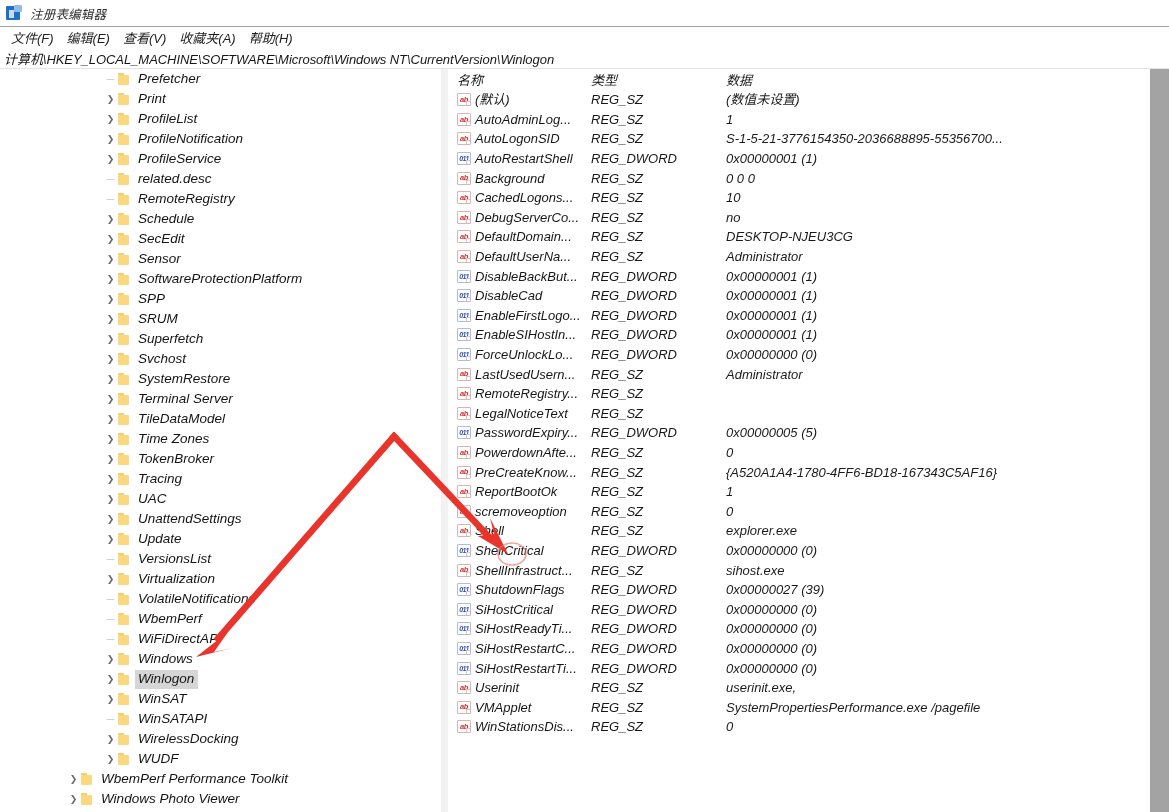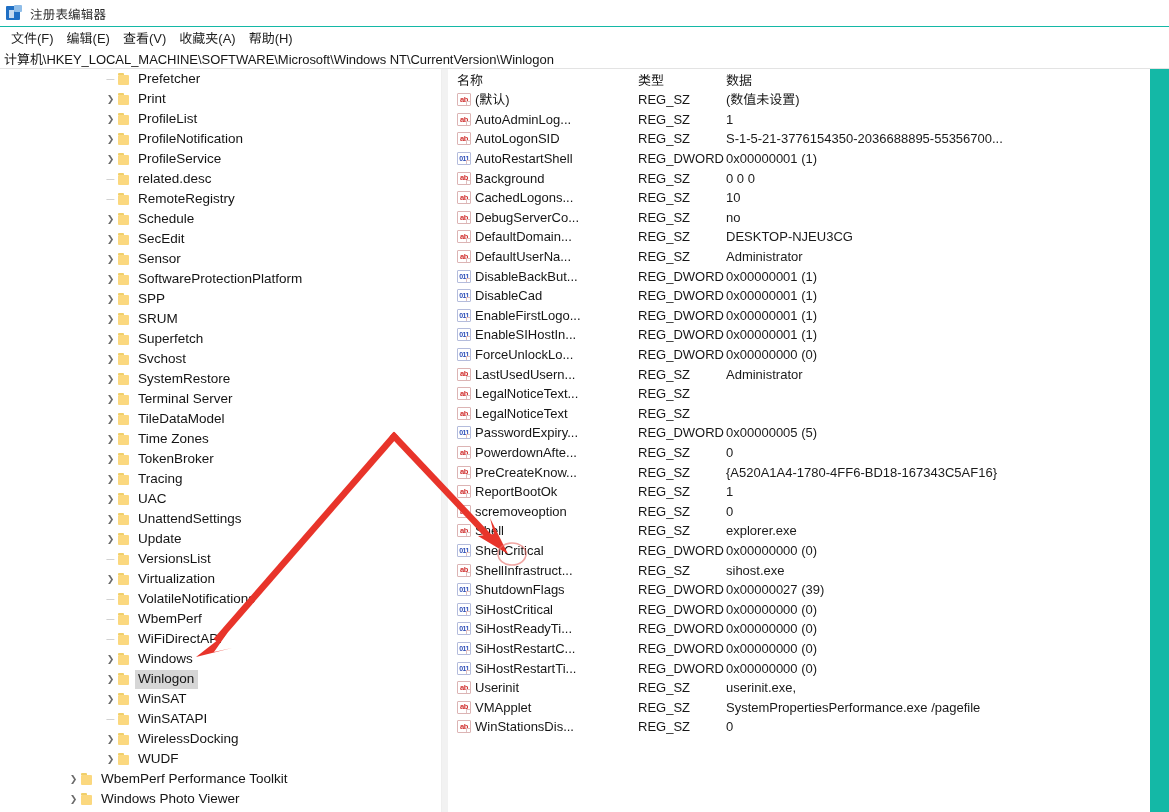--- a/index.html
+++ b/index.html
@@ -7,21 +7,22 @@
   html, body {
     margin: 0; padding: 0;
     width: 1169px; height: 812px;
     overflow: hidden;
     background: #ffffff;
     font-family: "Liberation Sans", "DejaVu Sans", sans-serif;
   }
   #app {
     position: relative;
     width: 1169px; height: 812px;
-    background: #14b8a6;
+    background: #a3a3a3;
+    font-style: italic;
   }
 
   
   .titlebar {
     position: absolute; left: 0; top: 0;
     width: 1169px; height: 26px;
     background: #ffffff;
     display: flex; align-items: center;
     padding-left: 6px;
   }
@@ -195,21 +196,21 @@
   }
   .lv-row {
     position: relative;
     height: 19.6px;
     display: flex;
     align-items: center;
     white-space: nowrap;
     cursor: default;
   }
   .col-name   { position: absolute; left: 9px;   display: flex; align-items: center; }
-  .col-type   { position: absolute; left: 143px; margin-left: 47px; }
+  .col-type   { position: absolute; left: 143px; }
   .col-data   { position: absolute; left: 278px; }
 
   .val-icon {
     width: 14px; height: 13px;
     flex: 0 0 auto;
     margin-right: 4px;
     position: relative;
     background: #ffffff;
     border: 1px solid #d9b3b3;
     border-radius: 1px;
@@ -756,21 +757,21 @@
           </div>
           <div class="col-type lv-text">REG_SZ</div>
           <div class="col-data lv-text dim">Administrator</div>
         </div>
         <div class="lv-row">
           <div class="col-name">
             <span class="val-icon sz">
               <span class="glyph">ab</span>
               <span class="fold"></span>
             </span>
-            <span class="lv-text">LegalNoticeText...</span>
+            <span class="lv-text">RemoteRegistry...</span>
           </div>
           <div class="col-type lv-text">REG_SZ</div>
           <div class="col-data lv-text dim"></div>
         </div>
         <div class="lv-row">
           <div class="col-name">
             <span class="val-icon sz">
               <span class="glyph">ab</span>
               <span class="fold"></span>
             </span>

